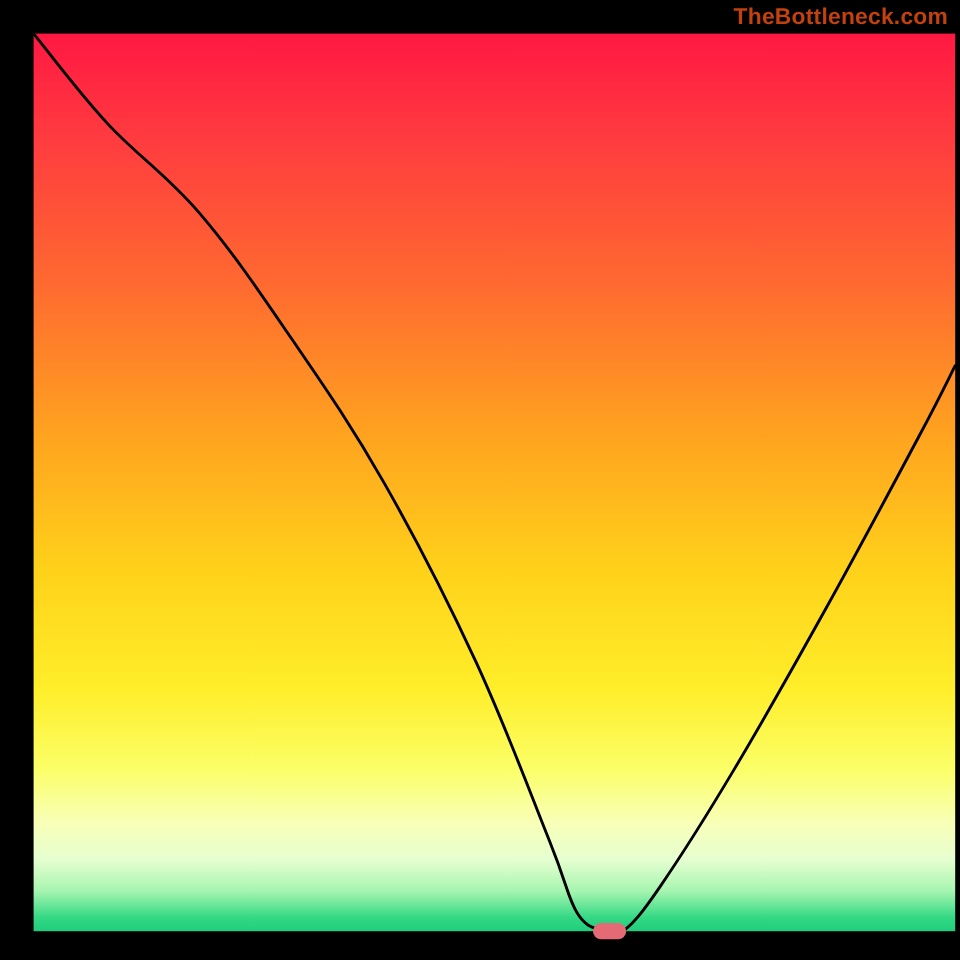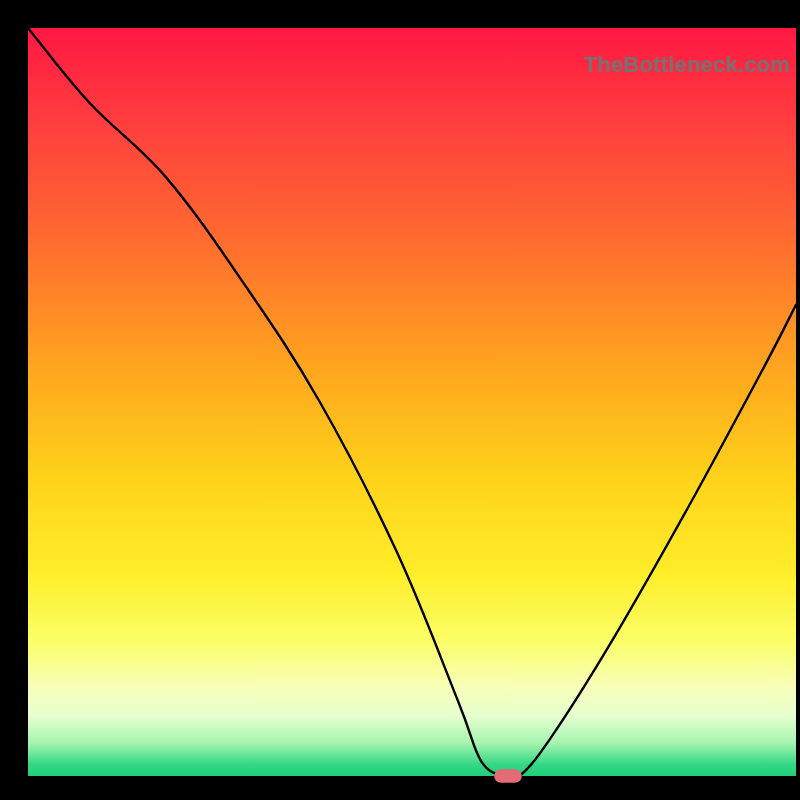--- a/index.html
+++ b/index.html
@@ -18,26 +18,25 @@
   }
   svg {
     position: absolute;
     top: 0;
     left: 0;
   }
   .watermark {
     position: absolute;
     top: 4px;
     right: 10px;
-    color: #737373;
-    font-size: 22px;
+    color: #c2410c;
+    font-size: 19px;
     font-weight: 600;
     letter-spacing: 0.2px;
     user-select: none;
-    margin-top: 48px;
   }
 </style>
 </head>
 <body>
 
 <div class="canvas-wrap">
   <svg id="chart-svg" width="800" height="800" viewBox="0 0 800 800">
     <defs>
       <linearGradient id="bg-grad" x1="0" y1="0" x2="0" y2="1">
           <stop offset="0.00%" stop-color="#ff1842"></stop>

